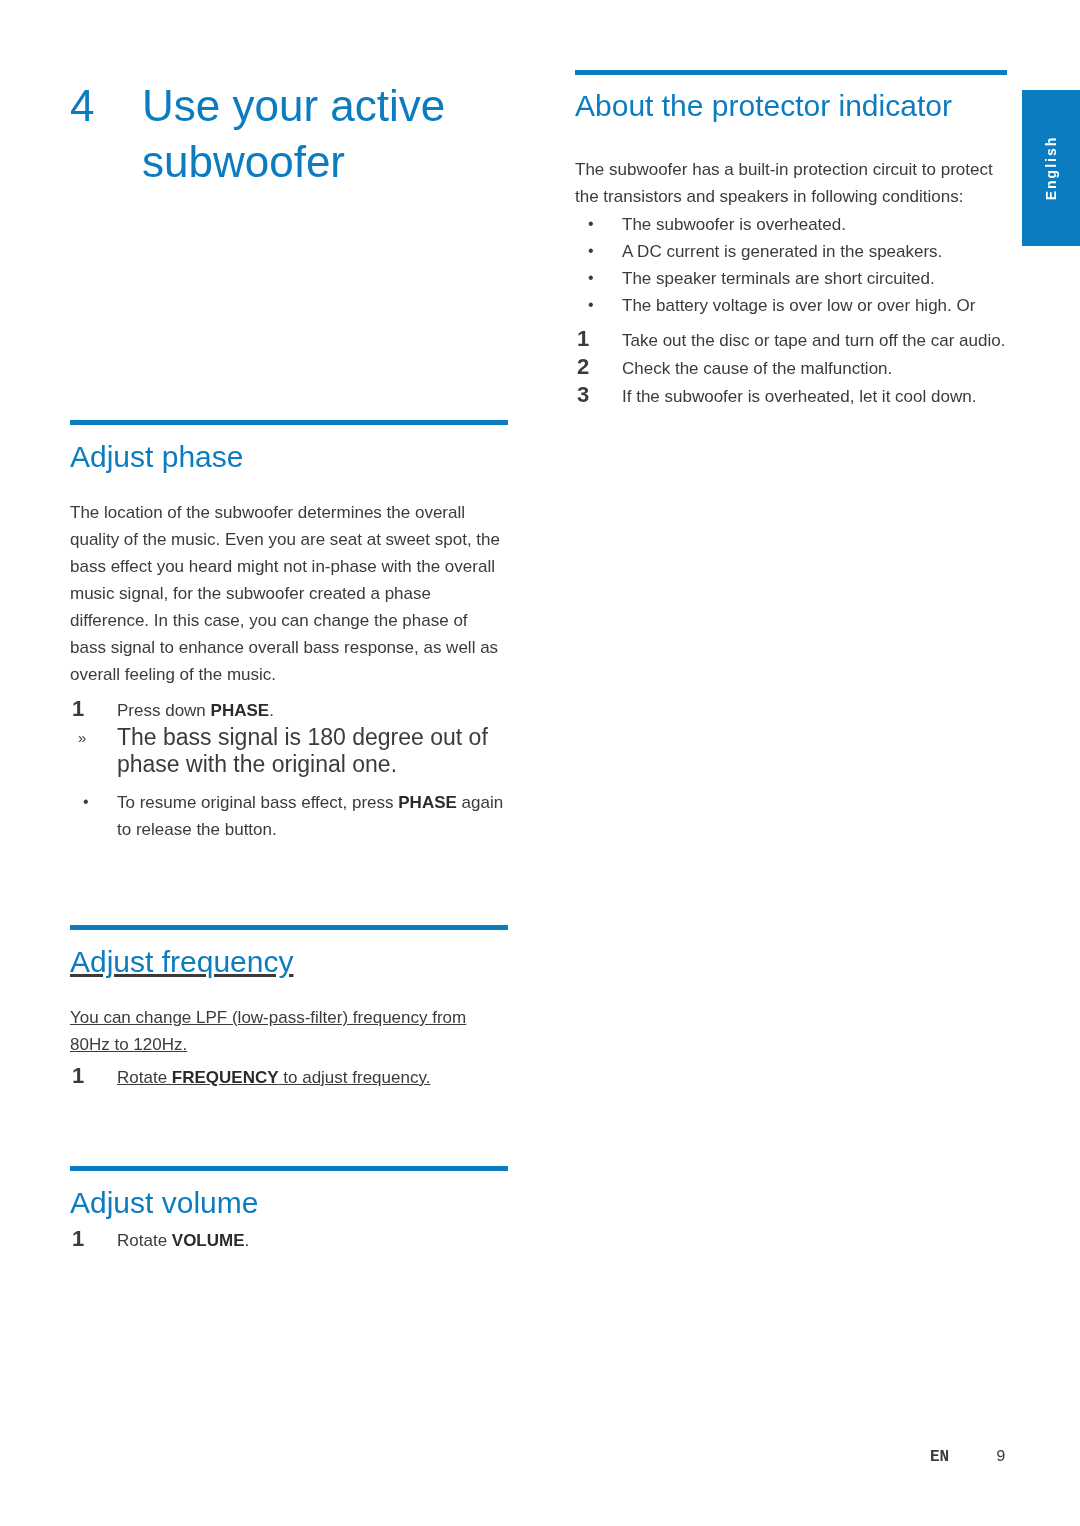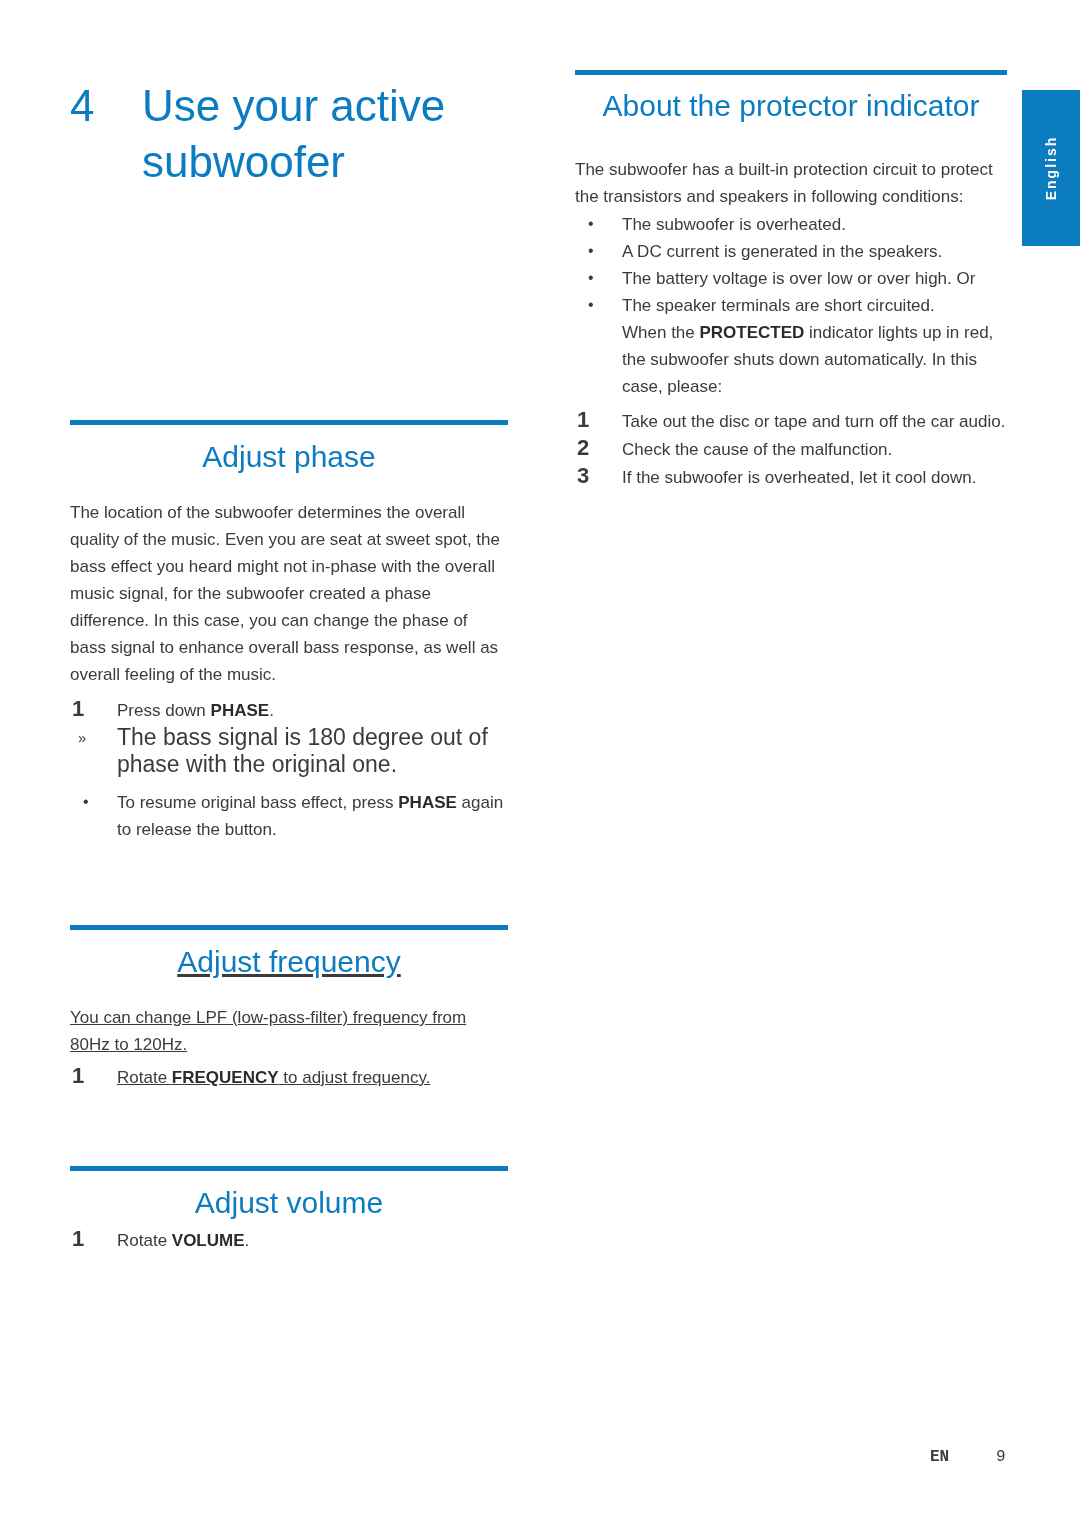--- a/index.html
+++ b/index.html
@@ -139,21 +139,20 @@
   }
   .col-right .rule { width: 432px; }
 
   .sec-title {
     color: #0c7cc0;
     font-size: 30px;
     line-height: 37px;
     font-weight: normal;
     margin: 13px 0 0 0;
     padding: 0;
-    text-align: center;
   }
 
   p.body {
     font-size: 17px;
     line-height: 27px;
     margin: 0;
     color: #3b3b3d;
   }
 
   
@@ -297,26 +296,24 @@
 
   <div class="sec-r col-right" style="top:70px;">
     <div class="rule"></div>
     <h2 class="sec-title" style="margin-top:12px;">About the protector indicator</h2>
 
     <p class="body" style="margin-top:32px;">The subwoofer has a built-in protection circuit to protect the transistors and speakers in following conditions:</p>
 
     <ul class="bullets" style="margin-top:1px;">
       <li>The subwoofer is overheated.</li>
       <li>A DC current is generated in the speakers.</li>
+      <li>The speaker terminals are short circuited.</li>
       <li>The battery voltage is over low or over high. Or</li>
-      <li>The speaker terminals are short circuited.</li>
     </ul>
 
-    <p class="body ind" style="margin-top:0px;"><span>When the </span><b>PROTECTED</b><span> indicator lights up in red, the subwoofer shuts down automatically. In this case, please:</span>
-    </p>
 
     <ol class="steps" style="margin-top:8px;">
       <li>
         <span class="num">1</span><span>Take out the disc or tape and turn off the car audio.</span>
       </li>
       <li>
         <span class="num">2</span><span>Check the cause of the malfunction.</span>
       </li>
       <li>
         <span class="num">3</span><span>If the subwoofer is overheated, let it cool down.</span>

